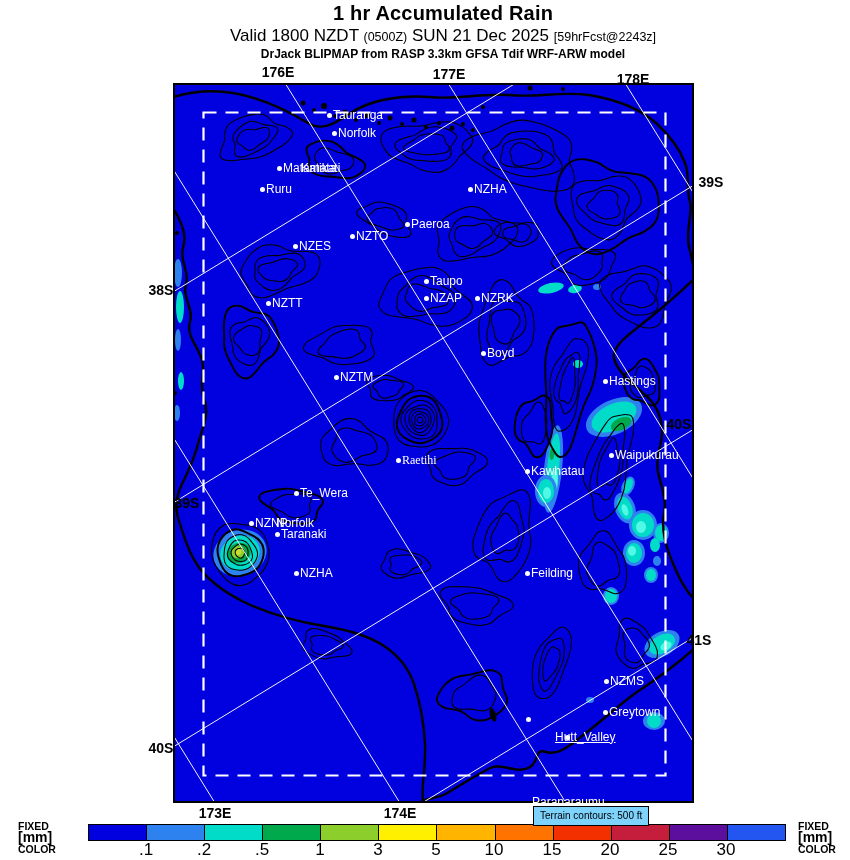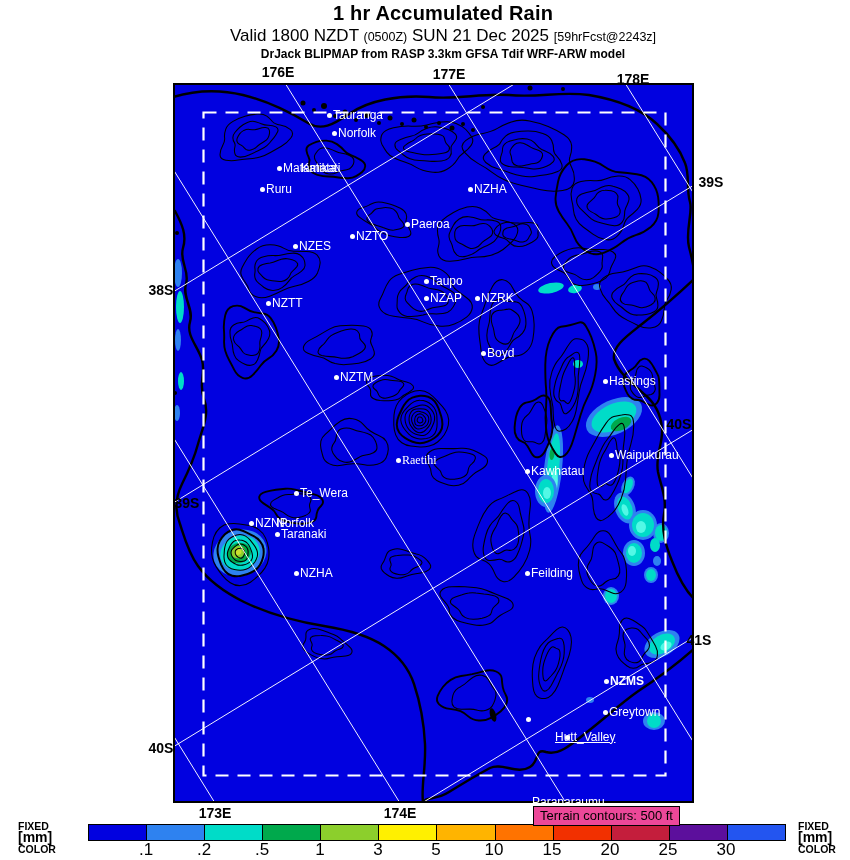--- a/index.html
+++ b/index.html
@@ -9,22 +9,22 @@
   .title{font-size:20px;font-weight:bold;letter-spacing:.2px}
   .valid{font-size:17px;margin-top:1px}
   .valid .sm{font-size:12.5px}
   .model{font-size:12px;font-weight:bold;margin-top:1px}
   .map{position:absolute;left:173px;top:83px;width:521px;height:720px;background:#0101E0}
   .map svg{position:absolute;left:0;top:0}
   .station-dot{position:absolute;width:5px;height:5px;border-radius:50%;background:#fff;z-index:5}
   .station-label{position:absolute;font-size:12px;color:#fff;white-space:nowrap;line-height:15px;z-index:5}
   .tick{position:absolute;font-size:14px;font-weight:bold;transform:translate(-50%,-50%);
         white-space:nowrap;z-index:8}
-  .terrain-note{position:absolute;left:533px;top:806px;background:#ec4899;border:1px solid #000;
-        font-size:13px;padding:0 6px;height:18px;line-height:18px;z-index:9}
+  .terrain-note{position:absolute;left:533px;top:806px;background:#7dd3fc;border:1px solid #000;
+        font-size:10px;padding:0 6px;height:18px;line-height:18px;z-index:9}
   .cb{position:absolute;left:88px;top:824px;width:696px;height:15px;border:1px solid #000;
       display:flex;box-sizing:content-box}
   .cb .seg{flex:1;height:100%;border-right:1px solid #000}
   .cb .seg:last-child{border-right:none}
   .cb-label{position:absolute;top:840px;transform:translateX(-50%);font-size:17px}
   .units{position:absolute;top:821px;width:60px;text-align:left;font-weight:bold;
          font-size:10.5px;line-height:10px}
   .units .mm{font-size:14px;line-height:13px}
 </style>
 </head>
@@ -277,21 +277,21 @@
         <div class="station-dot" style="left: 75.5px; top: 437.5px;"></div>
         <div class="station-label" style="left: 82px; top: 432.5px;">NZNP</div>
         <div class="station-label" style="left: 103px; top: 432.5px;">Norfolk</div>
         <div class="station-dot" style="left: 101.5px; top: 448.5px;"></div>
         <div class="station-label" style="left: 108px; top: 443.5px;">Taranaki</div>
         <div class="station-dot" style="left: 120.5px; top: 487.5px;"></div>
         <div class="station-label" style="left: 127px; top: 482.5px;">NZHA</div>
         <div class="station-dot" style="left: 351.5px; top: 487.5px;"></div>
         <div class="station-label" style="left: 358px; top: 482.5px;">Feilding</div>
         <div class="station-dot" style="left: 430.5px; top: 595.5px;"></div>
-        <div class="station-label" style="left: 437px; top: 590.5px; font-weight: bold;">NZMS</div>
+        <div class="station-label" style="left: 437px; top: 590.5px;">NZMS</div>
         <div class="station-dot" style="left: 429.5px; top: 626.5px;"></div>
         <div class="station-label" style="left: 436px; top: 621.5px;">Greytown</div>
         <div class="station-dot" style="left: 352.5px; top: 633.5px;"></div>
         <div class="station-label" style="left: 359px; top: 666px; margin-top: 46px;">Paraparaumu</div>
         <div class="station-dot" style="left: 391.5px; top: 651.5px;"></div>
         <div class="station-label" style="left: 382px; top: 646.5px; text-decoration: underline;">Hutt_Valley</div>
       </div>
   </div>
 
   <div id="ticks">

